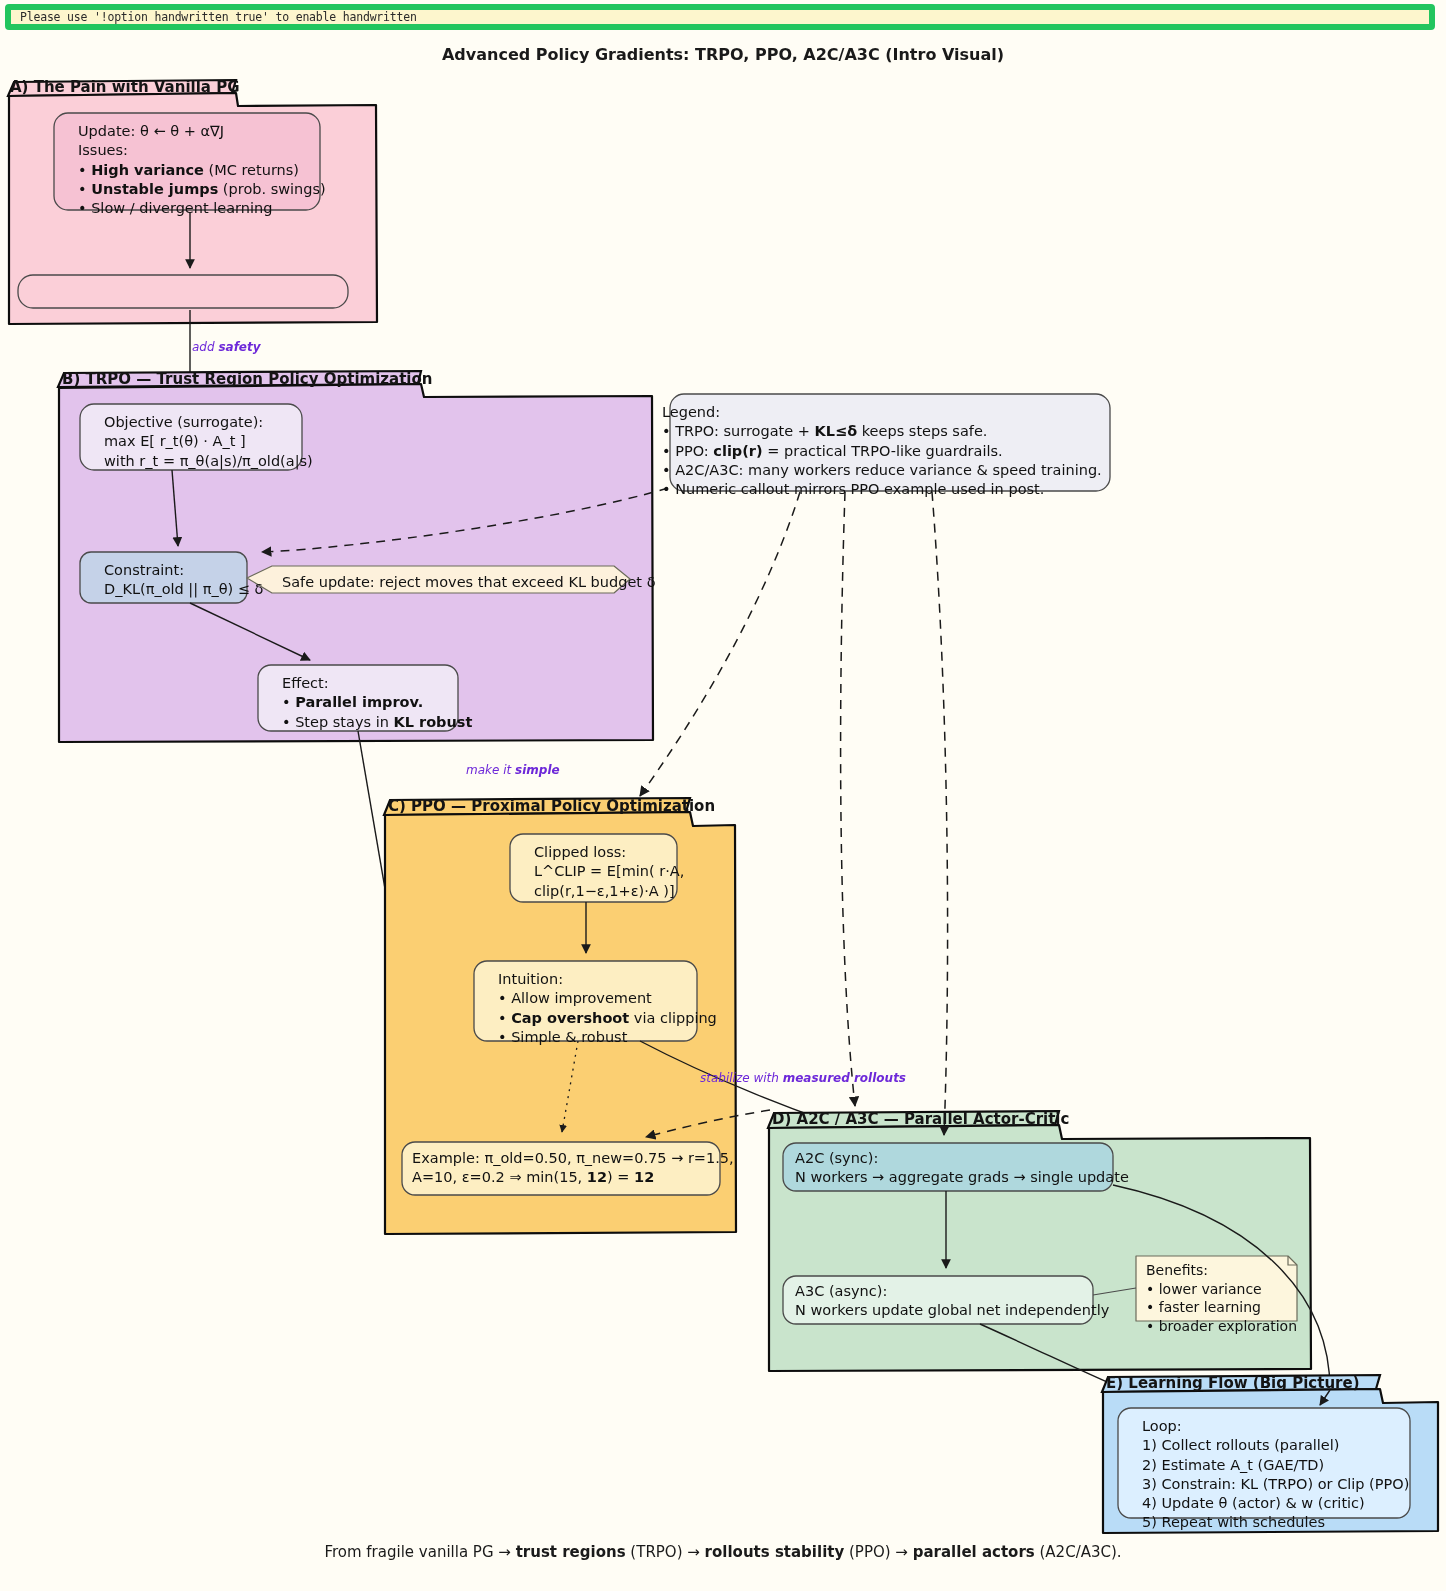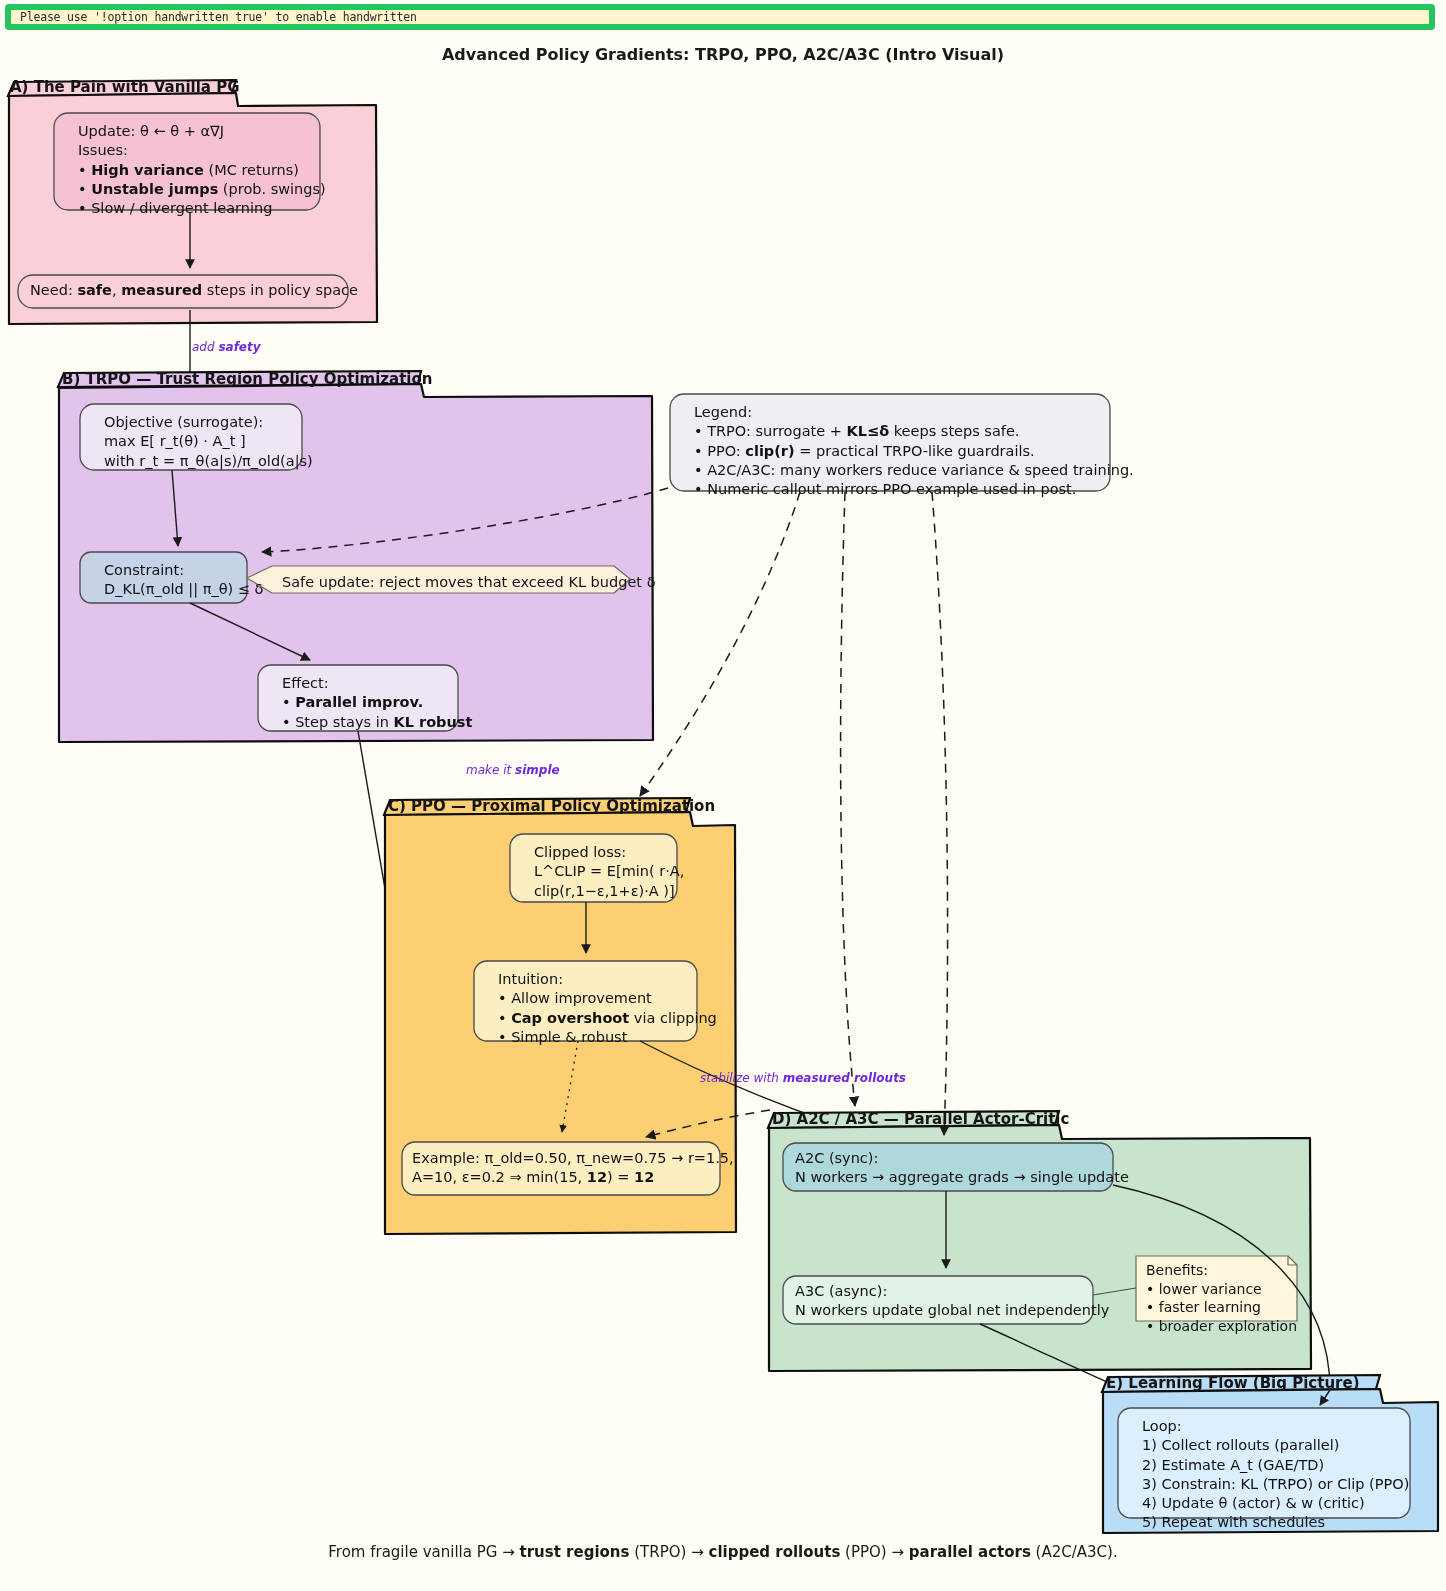--- a/index.html
+++ b/index.html
@@ -200,45 +200,44 @@
   </svg>
 
   <div class="cluster-label" style="left:10px; top:78px; background:transparent; border:none; padding:0;">A) The Pain with Vanilla PG</div>
   <div class="cluster-label" style="left:62px; top:370px; background:transparent; border:none; padding:0;">B) TRPO — Trust Region Policy Optimization</div>
   <div class="cluster-label" style="left:388px; top:797px; background:transparent; border:none; padding:0;">C) PPO — Proximal Policy Optimization</div>
   <div class="cluster-label" style="left:772px; top:1110px; background:transparent; border:none; padding:0;">D) A2C / A3C — Parallel Actor-Critic</div>
   <div class="cluster-label" style="left:1106px; top:1374px; background:transparent; border:none; padding:0;">E) Learning Flow (Big Picture)</div>
 
   <div class="node" style="left:54px; top:113px; width:266px; height:97px; background:transparent; border:none;">Update: θ ← θ + α∇J<br>Issues:<br>• <b>High variance</b> (MC returns)<br>• <b>Unstable jumps</b> (prob. swings)<br>• Slow / divergent learning</div>
 
-  <div class="node" style="left:18px; top:275px; width:330px; height:33px; background:transparent; border:none; padding:6px 12px;">Need: <b>safe</b>, <b>measured</b> steps in policy space</div>
 
   <div class="node" style="left:80px; top:404px; width:222px; height:66px; background:transparent; border:none;">Objective (surrogate):<br>max E[ r_t(θ) · A_t ]<br>with  r_t = π_θ(a|s)/π_old(a|s)</div>
 
   <div class="node" style="left:80px; top:552px; width:167px; height:51px; background:transparent; border:none;">Constraint:<br>D_KL(π_old || π_θ) ≤ δ</div>
 
   <div class="node" style="left:258px; top:665px; width:200px; height:66px; background:transparent; border:none;">Effect:<br>• <b>Parallel improv.</b><br>• Step stays in <b>KL robust</b></div>
 
   <div class="node" style="left:282px; top:570px; width:340px; background:transparent; border:none; padding:3px 0;">Safe update: reject moves that exceed KL budget δ</div>
 
-  <div class="node" style="left:670px; top:394px; width:440px; height:97px; background:transparent; border:none;">Legend:<br>• TRPO: surrogate + <b>KL≤δ</b> keeps steps safe.<br>• PPO: <b>clip(r)</b> = practical TRPO-like guardrails.<br>• A2C/A3C: many workers reduce variance &amp; speed training.<br>• Numeric callout mirrors PPO example used in post.</div>
+  <div class="node" style="left:638px; top:394px; width:440px; height:97px; background:transparent; border:none;">Legend:<br>• TRPO: surrogate + <b>KL≤δ</b> keeps steps safe.<br>• PPO: <b>clip(r)</b> = practical TRPO-like guardrails.<br>• A2C/A3C: many workers reduce variance &amp; speed training.<br>• Numeric callout mirrors PPO example used in post.</div>
 
   <div class="node" style="left:510px; top:834px; width:167px; height:80px; background:transparent; border:none;">Clipped loss:<br>L^CLIP = E[min( r·A,<br>  clip(r,1−ε,1+ε)·A )]</div>
 
   <div class="node" style="left:474px; top:961px; width:223px; height:80px; background:transparent; border:none;">Intuition:<br>• Allow improvement<br>• <b>Cap overshoot</b> via clipping<br>• Simple &amp; robust</div>
 
   <div class="node" style="left:402px; top:1142px; width:318px; height:53px; background:transparent; border:none; padding:7px 10px;">Example: π_old=0.50, π_new=0.75 → r=1.5,<br>A=10, ε=0.2 ⇒ min(15, <b>12</b>) = <b>12</b></div>
 
   <div class="node" style="left:783px; top:1143px; width:330px; height:48px; background:transparent; border:none; padding:6px 12px;">A2C (sync):<br>N workers → aggregate grads → single update</div>
 
   <div class="node" style="left:783px; top:1276px; width:310px; height:48px; background:transparent; border:none; padding:6px 12px;">A3C (async):<br>N workers update global net independently</div>
 
   <div class="node" style="left:1136px; top:1256px; width:165px; height:65px; background:transparent; border:none; padding:5px 10px; font-size:14px;">Benefits:<br>• lower variance<br>• faster learning<br>• broader exploration</div>
 
   <div class="node" style="left:1118px; top:1408px; width:292px; height:91px; background:transparent; border:none;">Loop:<br>1) Collect rollouts (parallel)<br>2) Estimate A_t (GAE/TD)<br>3) Constrain: KL (TRPO) or Clip (PPO)<br>4) Update θ (actor) &amp; w (critic)<br>5) Repeat with schedules</div>
 
   <div class="elabel" style="left:192px; top:340px;">add <b>safety</b></div>
   <div class="elabel" style="left:466px; top:763px;">make it <b>simple</b></div>
   <div class="elabel" style="left:700px; top:1071px;">stabilize with <b>measured rollouts</b></div>
 
-  <div class="caption">From fragile vanilla PG → <b>trust regions</b> (TRPO) → <b>clipped rollouts</b> (PPO) → <b>parallel actors</b> (A2C/A3C).</div>
+  <div class="caption">From fragile vanilla PG → <b>trust regions</b> (TRPO) → <b>rollouts stability</b> (PPO) → <b>parallel actors</b> (A2C/A3C).</div>
 
 </div>
 
 </body></html>

